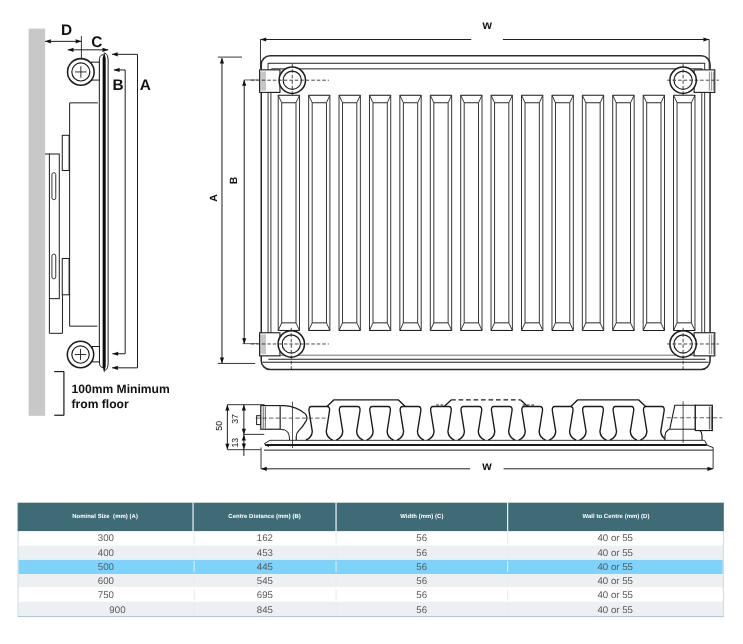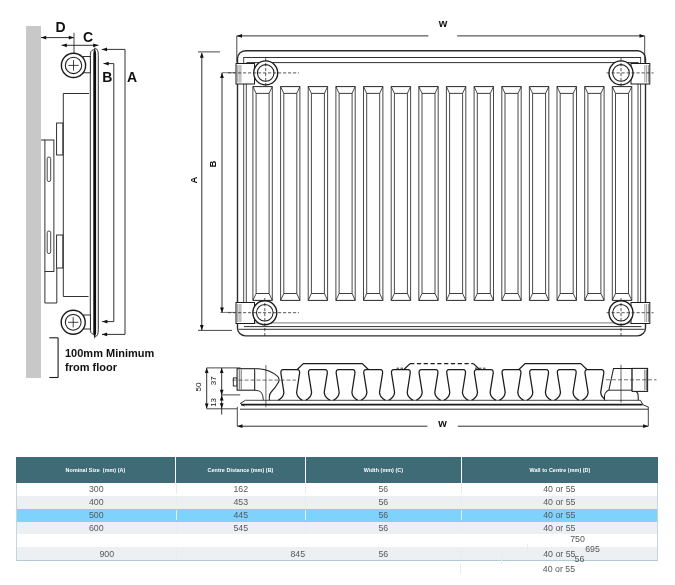--- a/index.html
+++ b/index.html
@@ -555,25 +555,25 @@
 <div style="width:130px;border-left:1px solid #e7ecee;box-sizing:border-box;text-align:center;font-size:8.8px;color:#58585a;">445</div>
 <div style="width:156px;border-left:1px solid #e7ecee;box-sizing:border-box;text-align:center;font-size:8.8px;color:#58585a;">56</div>
 <div style="width:197px;border-left:1px solid #e7ecee;box-sizing:border-box;text-align:center;font-size:8.8px;color:#58585a;">40 or 55</div>
 </div>
 <div style="height:12.85px;background:#ecf0f2;display:flex;align-items:center;">
 <div style="width:159px;box-sizing:border-box;text-align:center;font-size:8.8px;color:#58585a;">600</div>
 <div style="width:130px;border-left:1px solid #e7ecee;box-sizing:border-box;text-align:center;font-size:8.8px;color:#58585a;">545</div>
 <div style="width:156px;border-left:1px solid #e7ecee;box-sizing:border-box;text-align:center;font-size:8.8px;color:#58585a;">56</div>
 <div style="width:197px;border-left:1px solid #e7ecee;box-sizing:border-box;text-align:center;font-size:8.8px;color:#58585a;">40 or 55</div>
 </div>
-<div style="height:12.85px;background:#ffffff;display:flex;align-items:flex-end;flex-direction:column;">
+<div style="height:12.85px;background:#ffffff;display:flex;align-items:center;">
 <div style="width:159px;box-sizing:border-box;text-align:center;font-size:8.8px;color:#58585a;">750</div>
 <div style="width:130px;border-left:1px solid #e7ecee;box-sizing:border-box;text-align:center;font-size:8.8px;color:#58585a;">695</div>
 <div style="width:156px;border-left:1px solid #e7ecee;box-sizing:border-box;text-align:center;font-size:8.8px;color:#58585a;">56</div>
 <div style="width:197px;border-left:1px solid #e7ecee;box-sizing:border-box;text-align:center;font-size:8.8px;color:#58585a;">40 or 55</div>
 </div>
 <div style="height:12.85px;background:#ecf0f2;display:flex;align-items:center;">
 <div style="width:159px;box-sizing:border-box;text-align:center;font-size:8.8px;color:#58585a;padding-left:21px;">900</div>
-<div style="width:130px;border-left:1px solid #e7ecee;box-sizing:border-box;text-align:right;font-size:8.8px;color:#58585a;">845</div>
+<div style="width:130px;border-left:1px solid #e7ecee;box-sizing:border-box;text-align:center;font-size:8.8px;color:#58585a;">845</div>
 <div style="width:156px;border-left:1px solid #e7ecee;box-sizing:border-box;text-align:center;font-size:8.8px;color:#58585a;">56</div>
 <div style="width:197px;border-left:1px solid #e7ecee;box-sizing:border-box;text-align:center;font-size:8.8px;color:#58585a;">40 or 55</div>
 </div>
 </div>
 
 </body></html>

